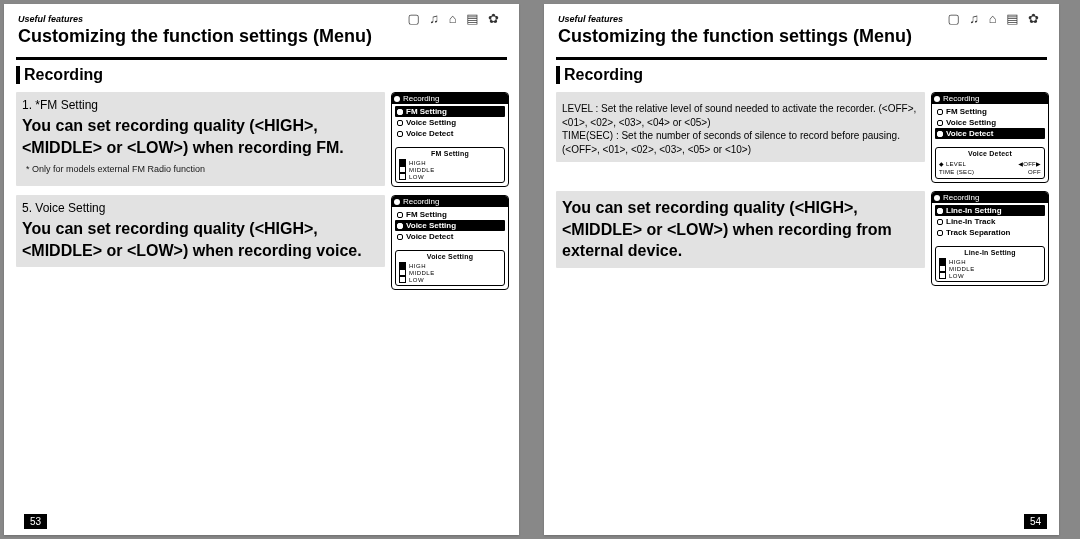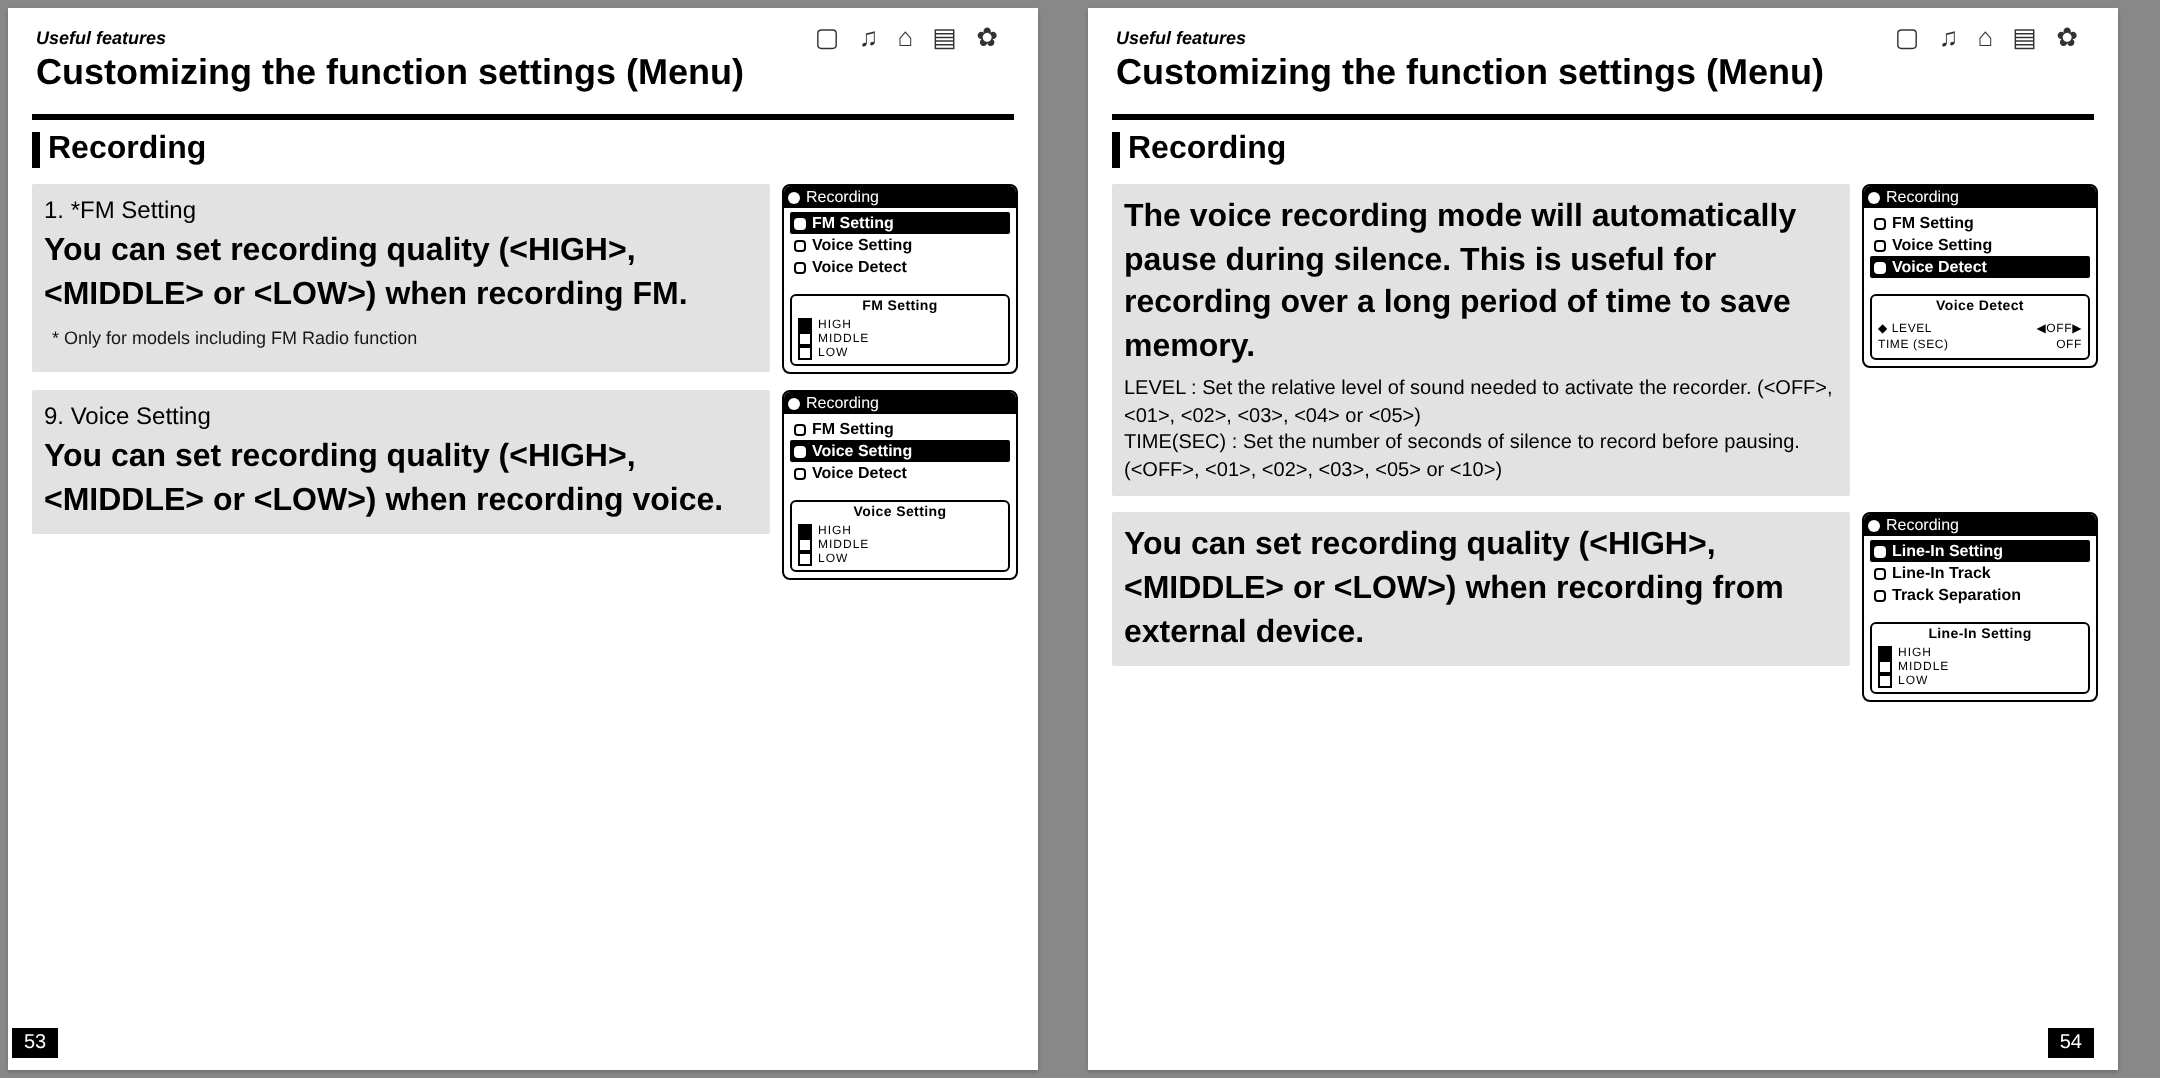--- a/index.html
+++ b/index.html
@@ -33,21 +33,21 @@
   .lcd-item.sel::before{background:#fff;border-color:#fff}
   .lcd-sub{border:1px solid #000;border-radius:3px;margin:2px 3px 3px 3px;padding:2px 3px}
   .lcd-sub-title{font-size:7px;font-weight:bold;text-align:center;margin-bottom:2px;letter-spacing:.2px}
   .lcd-sub-row{font-size:6px;letter-spacing:.5px;display:flex;align-items:center}
   .lcd-sub-row .box{width:5px;height:5px;border:1px solid #000;margin-right:3px}
   .lcd-sub-row.filled .box{background:#000}
 
   .lcd-vd-row{font-size:6px;letter-spacing:.3px;display:flex;align-items:center;justify-content:space-between;padding:1px 0}
 
   .pgnum{position:absolute;bottom:6px;background:#000;color:#fff;font-size:10px;padding:2px 6px}
-  .pgnum.left{left:2px}
+  .pgnum.left{left:20px}
   .pgnum.right{right:12px}
 </style>
 </head>
 <body>
 
 <div class="canvas">
 
   <div class="page">
     <div class="header">
       <div class="crumb">Useful features</div>
@@ -62,21 +62,21 @@
     </div>
     <div class="sec-bar">
       <h2>Recording</h2>
     </div>
 
     <div class="block">
       <div class="col-desc">
         <div class="band">
           <h3>1. *FM Setting</h3>
           <p>You can set recording quality (&lt;HIGH&gt;, &lt;MIDDLE&gt; or &lt;LOW&gt;) when recording FM.</p>
-          <div class="foot">* Only for models including FM Radio function</div>
+          <div class="foot">* Only for models external FM Radio function</div>
         </div>
       </div>
       <div class="col-lcd">
         <div class="lcd">
           <div class="lcd-head">
               <span class="dot"></span>
               <span>Recording</span>
             </div>
           <div class="lcd-body">
             <div class="lcd-item sel">
@@ -104,21 +104,21 @@
                 <span>LOW</span>
               </div>
           </div>
         </div>
       </div>
     </div>
 
     <div class="block">
       <div class="col-desc">
         <div class="band">
-          <h3>9. Voice Setting</h3>
+          <h3>5. Voice Setting</h3>
           <p>You can set recording quality (&lt;HIGH&gt;, &lt;MIDDLE&gt; or &lt;LOW&gt;) when recording voice.</p>
         </div>
       </div>
       <div class="col-lcd">
         <div class="lcd">
           <div class="lcd-head">
               <span class="dot"></span>
               <span>Recording</span>
             </div>
           <div class="lcd-body">
@@ -166,21 +166,20 @@
       </div>
       <div class="title">Customizing the function settings (Menu)</div>
     </div>
     <div class="sec-bar">
       <h2>Recording</h2>
     </div>
 
     <div class="block">
       <div class="col-desc">
         <div class="band">
-          <p>The voice recording mode will automatically pause during silence. This is useful for recording over a long period of time to save memory.</p>
           <div class="sub" style="white-space:pre-line">LEVEL : Set the relative level of sound needed to activate the recorder. (&lt;OFF&gt;, &lt;01&gt;, &lt;02&gt;, &lt;03&gt;, &lt;04&gt; or &lt;05&gt;)
 TIME(SEC) : Set the number of seconds of silence to record before pausing.(&lt;OFF&gt;, &lt;01&gt;, &lt;02&gt;, &lt;03&gt;, &lt;05&gt; or &lt;10&gt;)</div>
         </div>
       </div>
       <div class="col-lcd">
         <div class="lcd">
           <div class="lcd-head">
               <span class="dot"></span>
               <span>Recording</span>
             </div>

